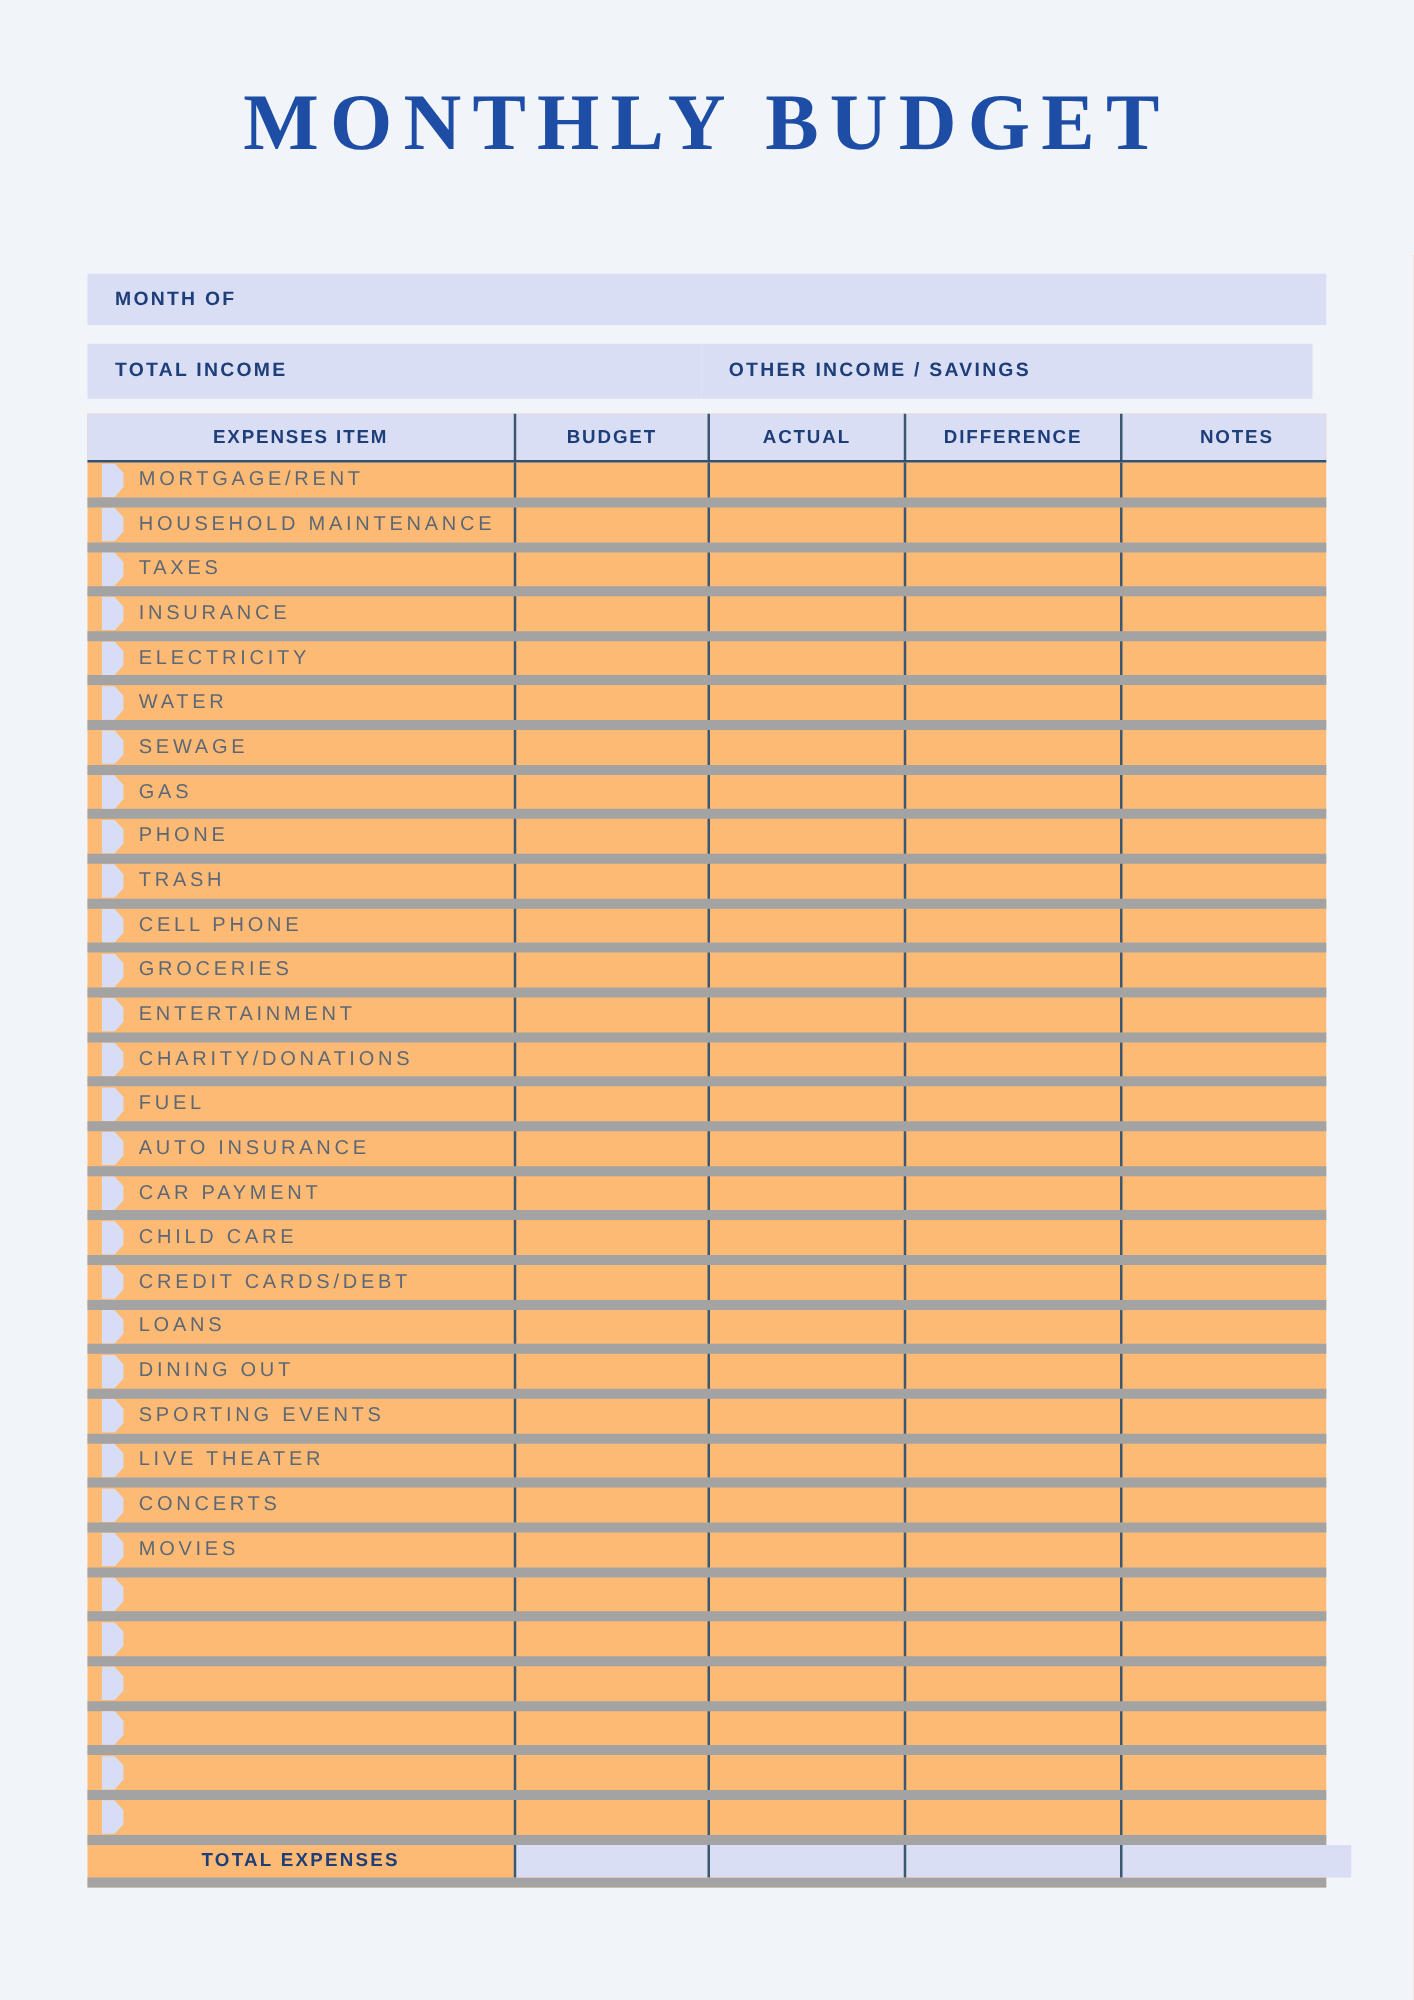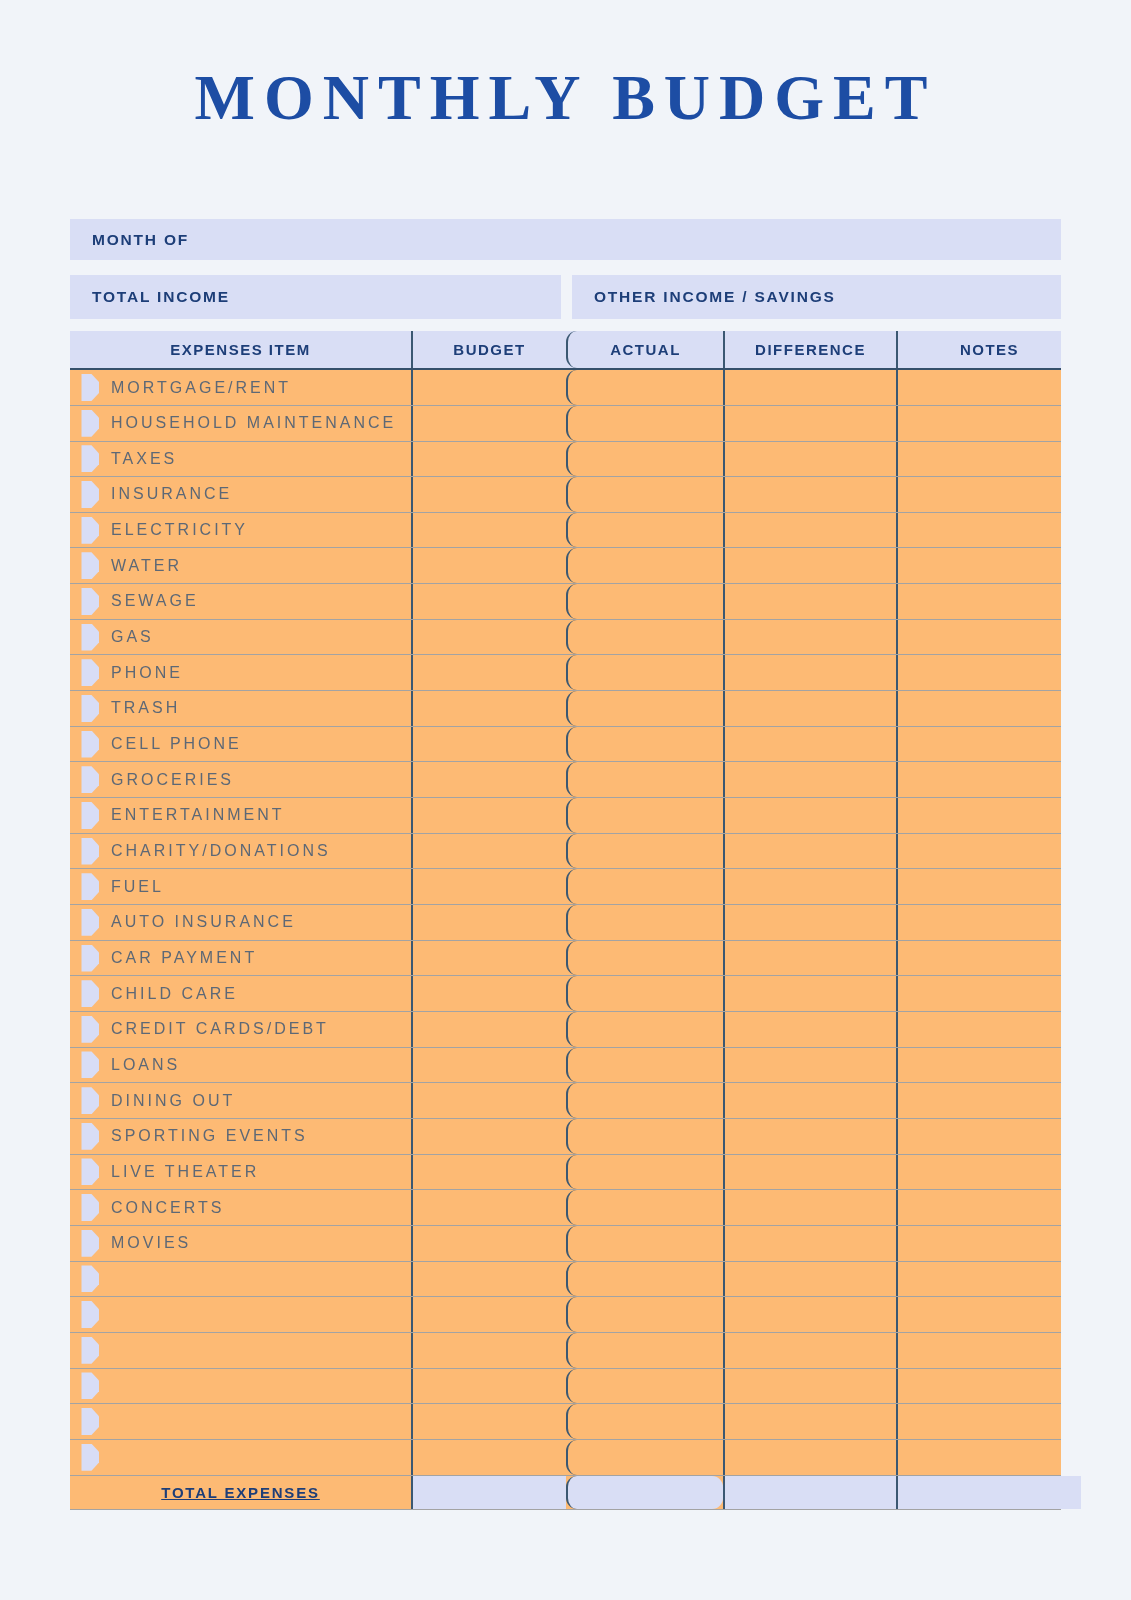--- a/index.html
+++ b/index.html
@@ -30,66 +30,66 @@
     background: #d9def5;
     display: flex;
     align-items: center;
     padding-left: 22px;
     color: #1d3e78;
     font-weight: bold;
     font-size: 15.5px;
     letter-spacing: 1.8px;
   }
   .month-bar { margin-top: 80px; height: 41px; }
-  .income-row { margin-top: 15px; display: flex; gap: 11px; }
+  .income-row { margin-top: 15px; display: flex; }
   .income-bar { height: 44px; flex: 0 0 491px; }
   .income-bar.right { flex: 0 0 489px; }
 
   
   .table { margin-top: 12px; background: #fdba74; }
   .trow, .thead { display: flex; }
   .c { flex: 0 0 auto; }
   .c1 { width: 341px; }
   .c2 { width: 155px; }
-  .c3 { width: 157px; border-radius: 11px; }
+  .c3 { width: 157px; }
   .c4 { width: 173px; }
   .c5 { width: 185px; }
   .c2, .c3, .c4, .c5 { border-left: 2px solid #3b5872; }
 
   .thead {
     height: 39px;
     background: #d9def5;
     border-bottom: 2px solid #35506b;
   }
   .thead .c {
     display: flex; align-items: center; justify-content: center;
     color: #1d3e78; font-weight: bold; font-size: 15px; letter-spacing: 1.5px;
   }
 
-  .trow { height: 35.66px; border-bottom: 1px solid #a3a3a3; }
+  .trow { height: 35.66px; border-bottom: 8px solid #a3a3a3; }
   .trow .c1 { display: flex; align-items: center; }
   .bullet {
     width: 25px; height: 27px;
     margin-left: 4px;
     background: #d8ddf6;
     clip-path: polygon(30% 0, 70% 0, 100% 30%, 100% 70%, 70% 100%, 30% 100%);
     flex: 0 0 auto;
   }
   .item-label {
     margin-left: 12px;
     color: #5d6876;
     font-size: 16px;
     letter-spacing: 3px;
     white-space: nowrap;
   }
 
   .trow.total { height: 34px; }
   .trow.total .c1 {
     display: flex; align-items: center; justify-content: center;
-    color: #1d3e78; font-weight: bold; font-size: 15px; letter-spacing: 1.8px; text-decoration: underline;
+    color: #1d3e78; font-weight: bold; font-size: 15px; letter-spacing: 1.8px;
   }
   .trow.total .lav { background: #d9def5; }
 </style>
 </head>
 <body>
 
 <div class="page">
 
   <h1 class="title">MONTHLY BUDGET</h1>
 

